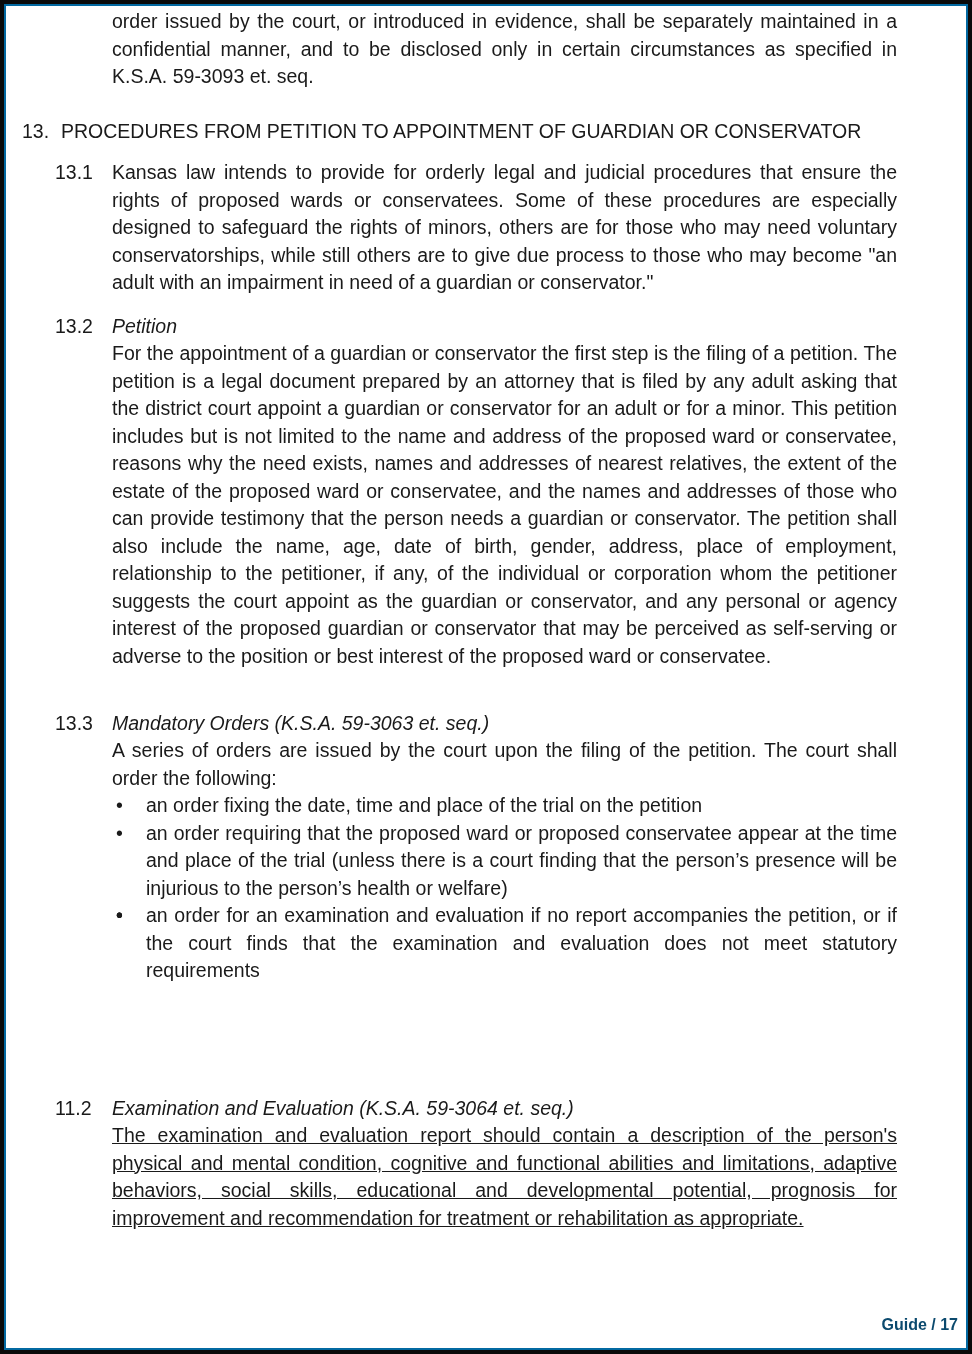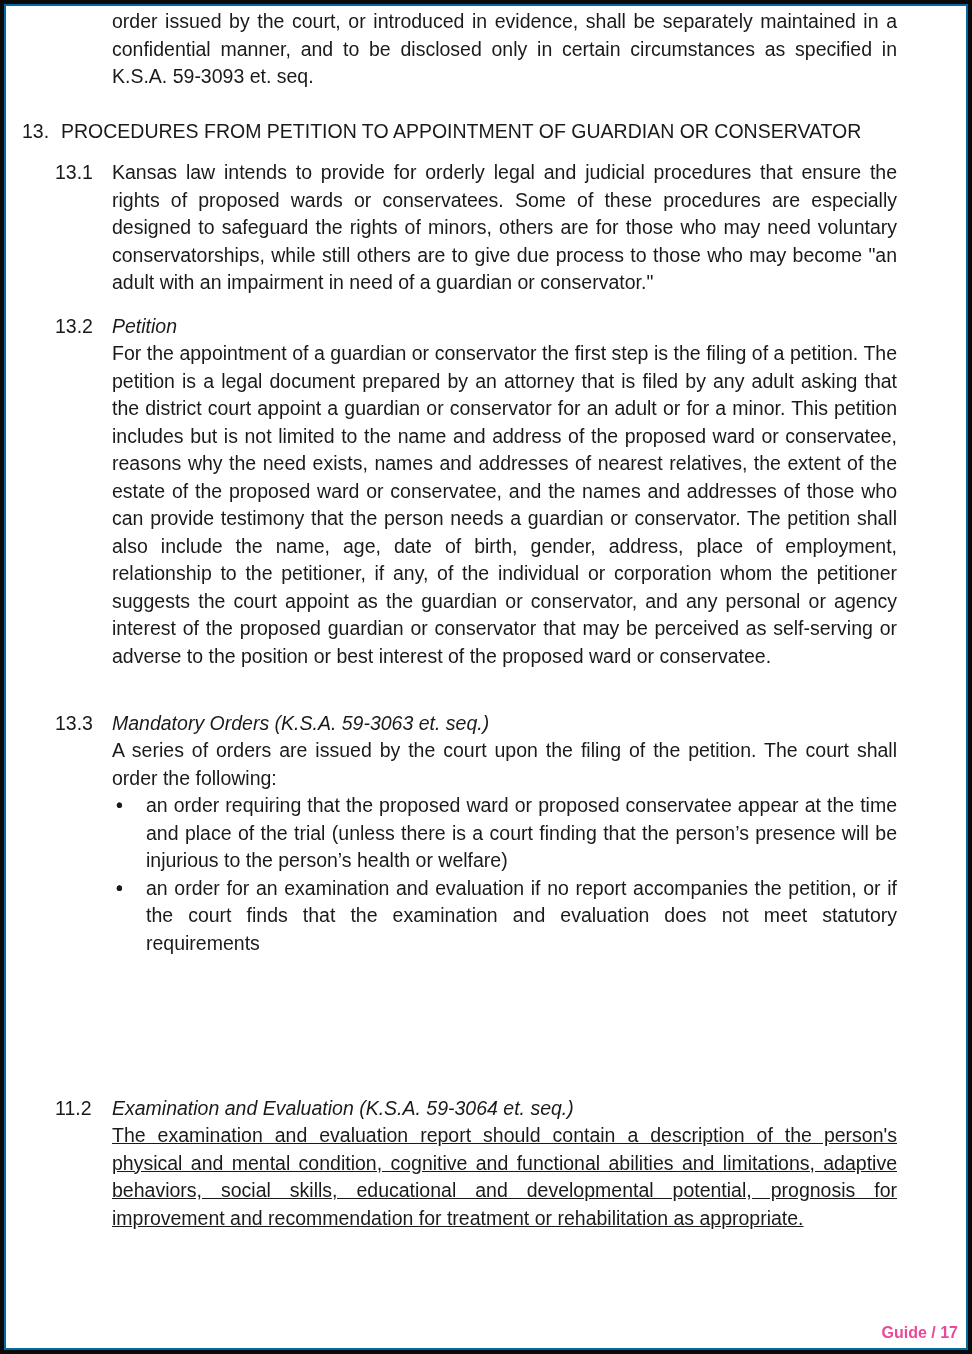--- a/index.html
+++ b/index.html
@@ -62,25 +62,25 @@
     text-align: justify;
     text-align-last: left;
   }
   ul.bullets li .dot {
     position: absolute;
     left: 4px; top: 0;
   }
   .footer {
     position: absolute;
     right: 8px;
-    bottom: 6px;
+    bottom: 14px;
     font-family: "Liberation Sans", sans-serif;
     font-weight: bold;
     font-size: 16px;
-    color: #ec4899;
+    color: #0c4a6e;
   }
 </style>
 </head>
 <body>
 
 <div class="page">
   <div class="doc">
 
     <div class="para" style="top:2px;">order issued by the court, or introduced in evidence, shall be separately maintained in a confidential manner, and to be disclosed only in certain circumstances as specified in K.S.A. 59-3093 et. seq.</div>
 
@@ -92,21 +92,21 @@
     <div class="para" style="top:153px;">Kansas law intends to provide for orderly legal and judicial procedures that ensure the rights of proposed wards or conservatees. Some of these procedures are especially designed to safeguard the rights of minors, others are for those who may need voluntary conservatorships, while still others are to give due process to those who may become "an adult with an impairment in need of a guardian or conservator."</div>
 
     <div class="sec-num" style="top:307px;">13.2</div>
     <div class="sec-title" style="top:307px;">Petition</div>
     <div class="para" style="top:334px;">For the appointment of a guardian or conservator the first step is the filing of a petition. The petition is a legal document prepared by an attorney that is filed by any adult asking that the district court appoint a guardian or conservator for an adult or for a minor. This petition includes but is not limited to the name and address of the proposed ward or conservatee, reasons why the need exists, names and addresses of nearest relatives, the extent of the estate of the proposed ward or conservatee, and the names and addresses of those who can provide testimony that the person needs a guardian or conservator. The petition shall also include the name, age, date of birth, gender, address, place of employment, relationship to the petitioner, if any, of the individual or corporation whom the petitioner suggests the court appoint as the guardian or conservator, and any personal or agency interest of the proposed guardian or conservator that may be perceived as self-serving or adverse to the position or best interest of the proposed ward or conservatee.</div>
 
     <div class="sec-num" style="top:704px;">13.3</div>
     <div class="sec-title" style="top:704px;">Mandatory Orders (K.S.A. 59-3063 et. seq.)</div>
     <div class="para" style="top:731px;">A series of orders are issued by the court upon the filing of the petition.   The court shall order the following:</div>
     <ul class="bullets" style="top:786px;">
-      <li><span class="dot">•</span></li>
+      <li><span class="dot">•</span><span>an order fixing the date, time and place of the trial on the petition</span></li>
       <li><span class="dot">•</span><span>an order requiring that the proposed ward or proposed conservatee appear at the time and place of the trial (unless there is a court finding that the person’s presence will be injurious to the person’s health or welfare)</span></li>
       <li><span class="dot">•</span></li>
       <li><span class="dot">•</span></li>
       <li><span class="dot">•</span><span>an order for an examination and evaluation if no report accompanies the petition, or if the court finds that the examination and evaluation does not meet statutory requirements</span></li>
     </ul>
 
     <div class="sec-num" style="top:1089px;">11.2</div>
     <div class="sec-title" style="top:1089px;">Examination and Evaluation (K.S.A. 59-3064 et. seq.)</div>
     <div class="para" style="top:1116px;text-decoration:underline;">The examination and evaluation report should contain a description of the person's physical and mental condition, cognitive and functional abilities and limitations, adaptive behaviors, social skills, educational and developmental potential, prognosis for improvement and recommendation for treatment or rehabilitation as appropriate.</div>
 

